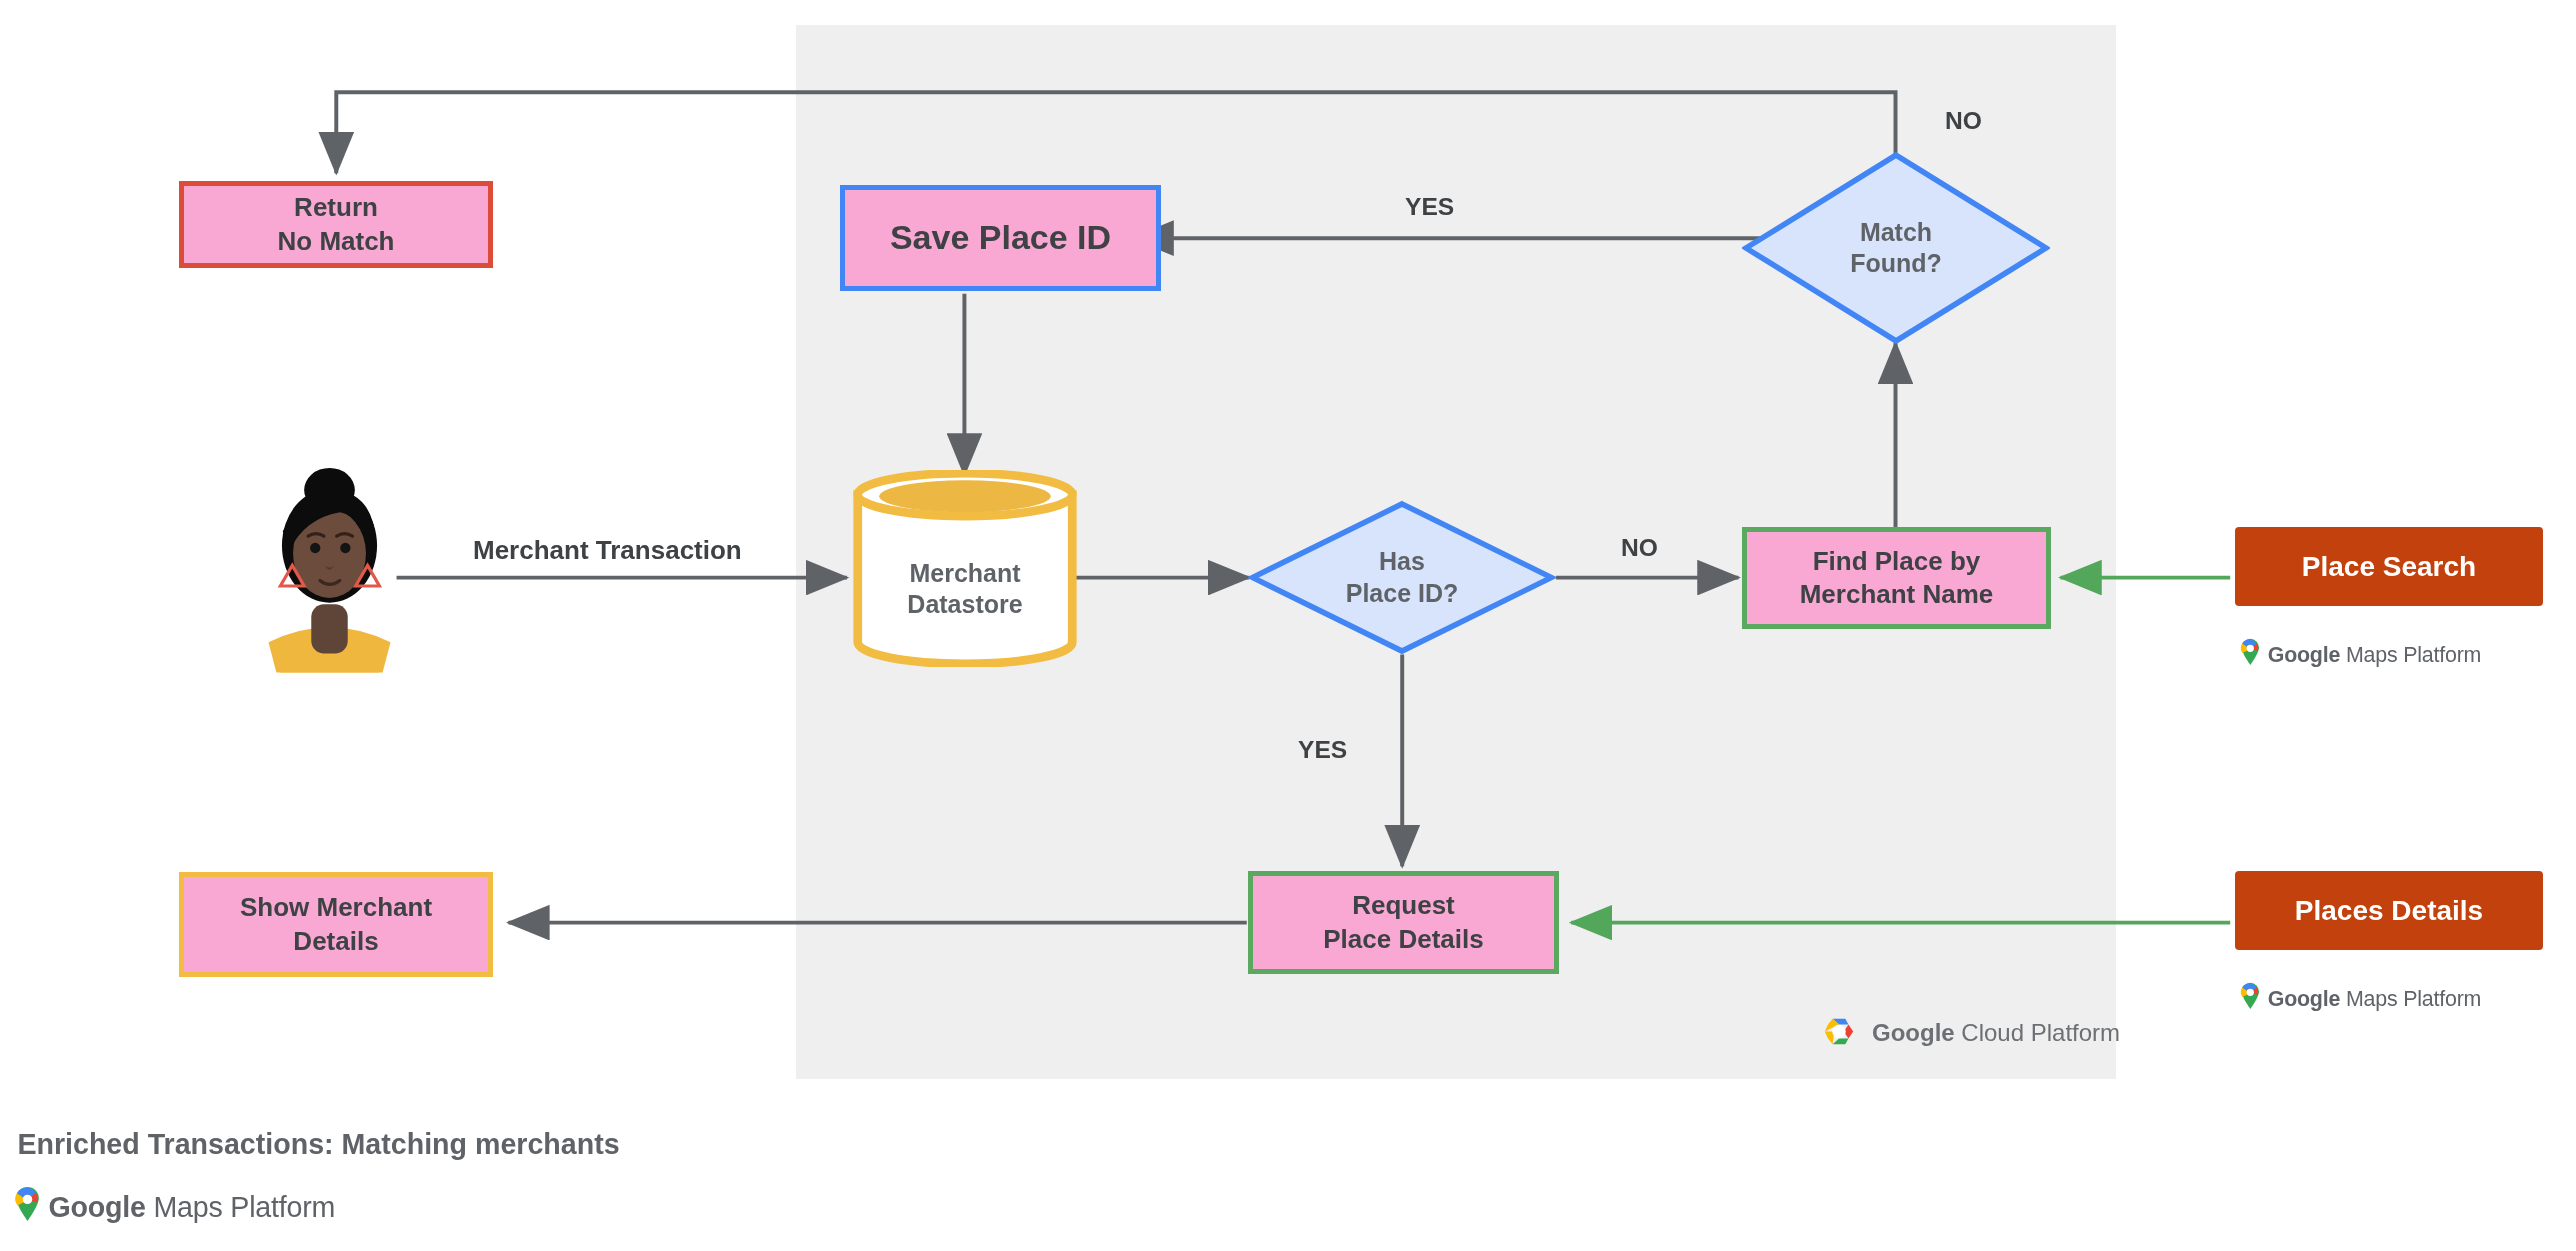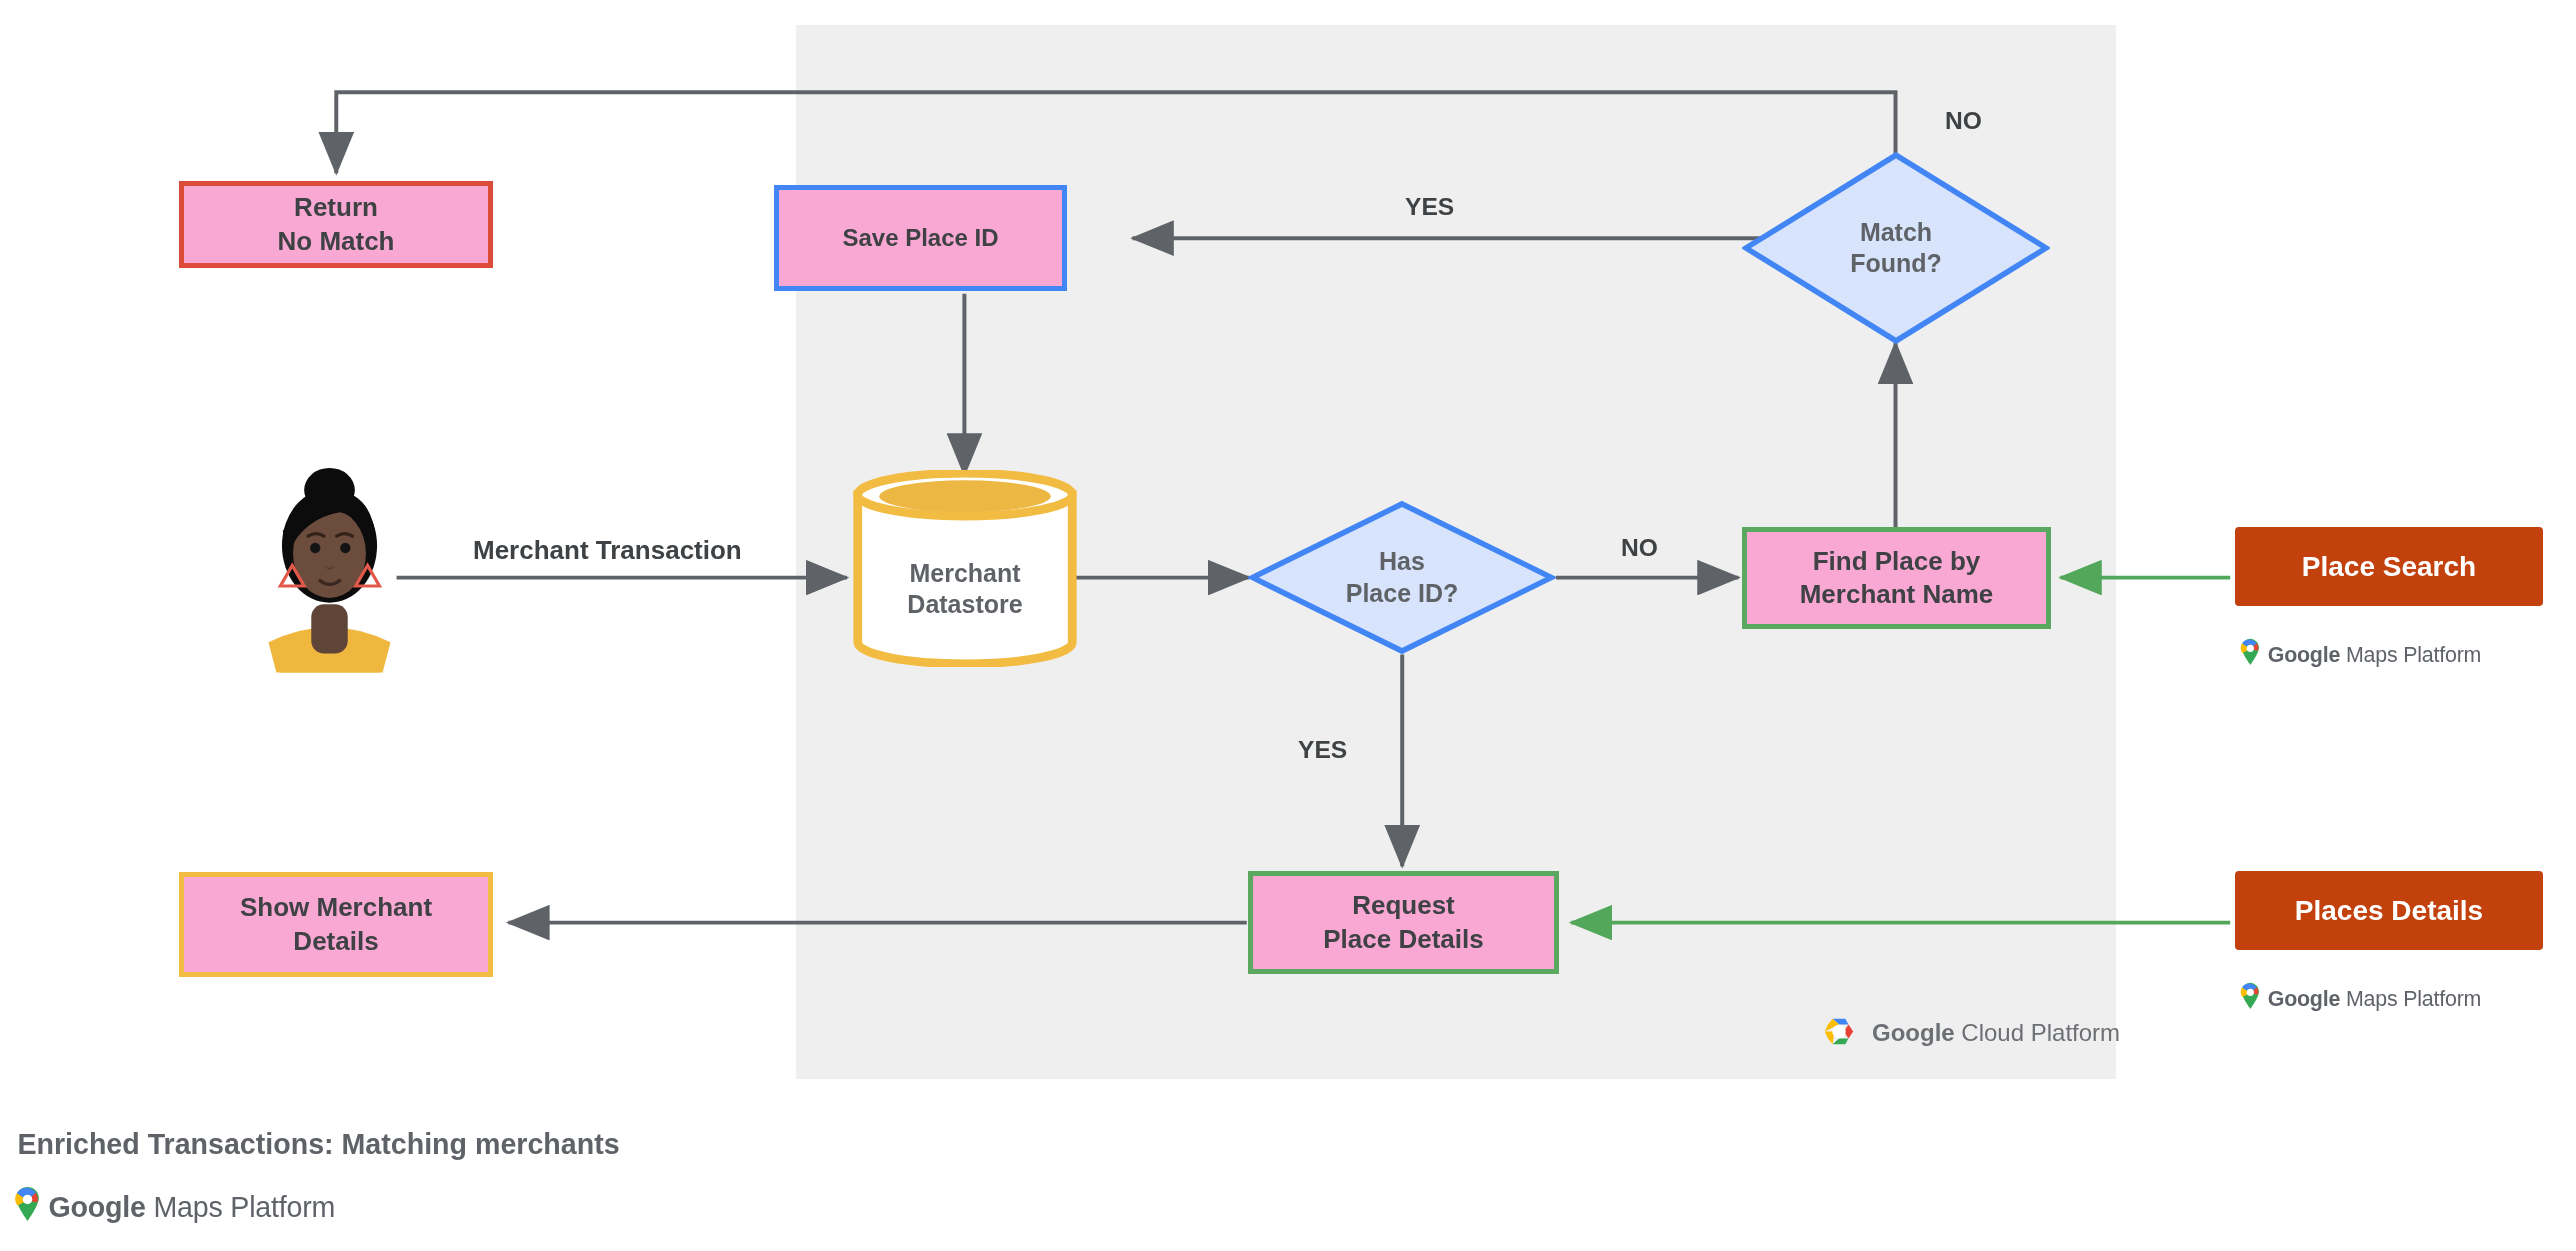--- a/index.html
+++ b/index.html
@@ -218,21 +218,21 @@
 
       <path d="M2812,728 L2598,728" marker-end="url(#ah-green)"></path>
 
       <path d="M2812,1163 L1981,1163" marker-end="url(#ah-green)"></path>
     </g>
   </svg>
 
   <div class="node box-outline box-red" style="left:179px; top:181px; width:314px; height:87px; font-size:26px;">Return
 No Match</div>
 
-  <div class="node box-outline box-blue" style="left:774px; top:185px; width:293px; height:106px; font-size:24px;">Save Place ID</div>
+  <div class="node box-outline box-blue" style="left:840px; top:185px; width:321px; height:106px; font-size:34px;">Save Place ID</div>
 
   <div class="diamond-wrap" style="left:1742px; top:151px; width:308px; height:194px;">
     <svg width="308" height="194" viewBox="0 0 388 244" xmlns="http://www.w3.org/2000/svg">
       <polygon points="194,5 383,122 194,239 5,122" fill="#D7E4FC" stroke="#4285F4" stroke-width="7"></polygon>
     </svg>
     <div class="diamond-label" style="font-size:25px;">Match
 Found?</div>
   </div>
 
   <div class="cylinder" style="left:853px; top:470px; width:224px; height:197px;border-radius:14px;">

